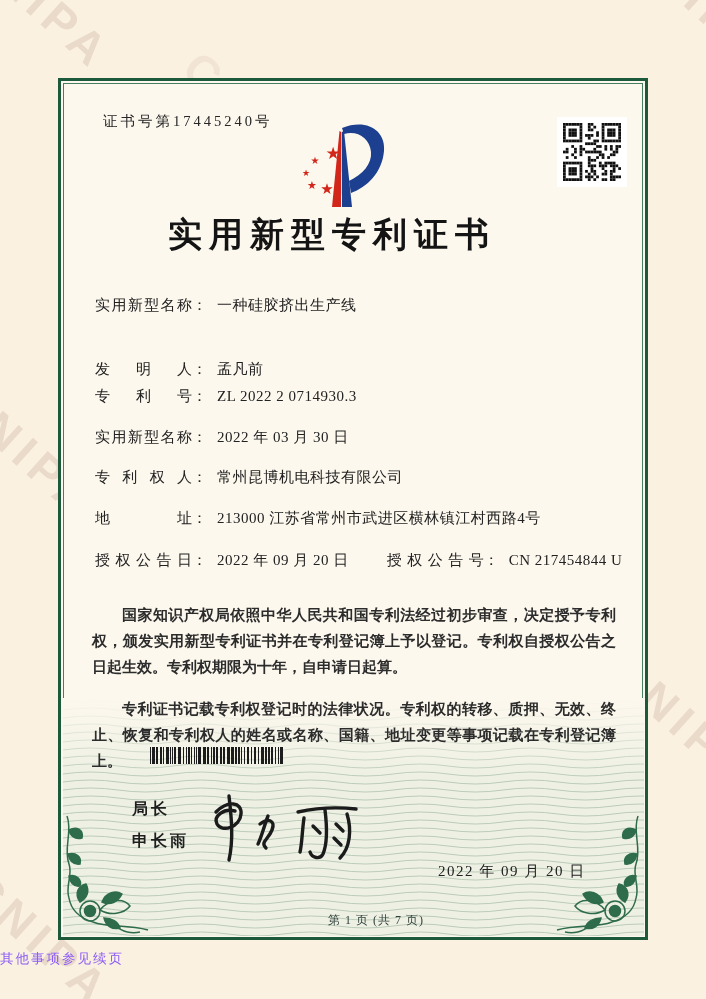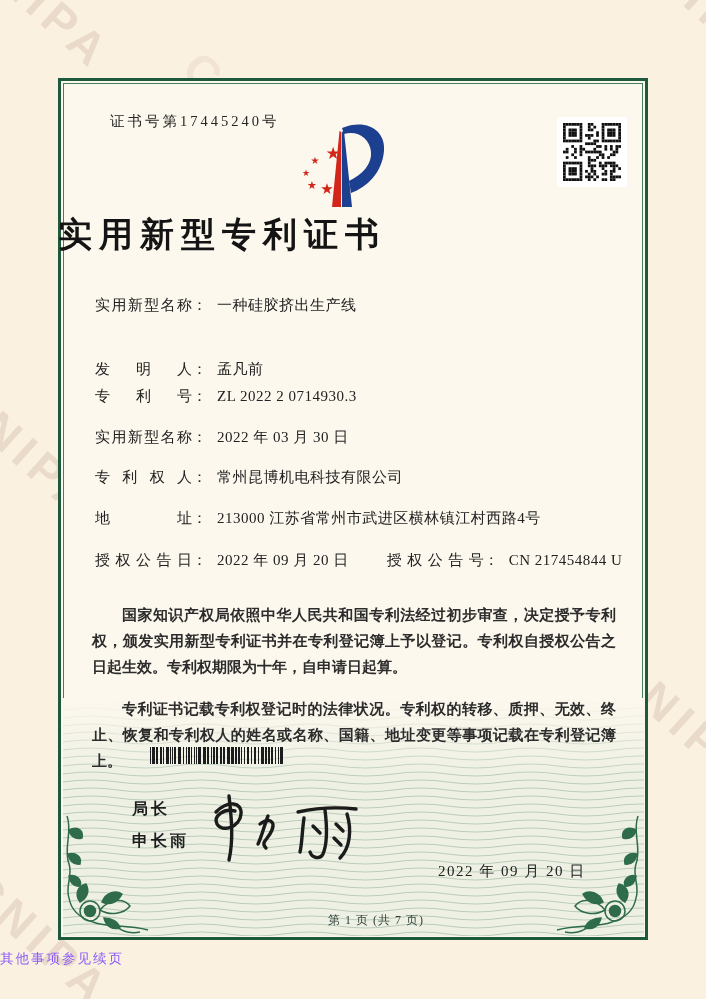--- a/index.html
+++ b/index.html
@@ -18,25 +18,25 @@
          border:3px solid #1d5a3c;background:#fdf8ee;z-index:2;}
   .frame::after{content:"";position:absolute;inset:2px;border:1px solid #457e60;pointer-events:none;}
 
   .layer{position:absolute;inset:0;z-index:3;}
 
   
   .waves{position:absolute;left:63px;top:698px;width:581px;height:238px;overflow:hidden;z-index:2;}
   .waves-fade{position:absolute;left:0;top:0;width:100%;height:80px;
               background:linear-gradient(#fdf8ee,rgba(253,248,238,0));}
 
-  .cert-number{position:absolute;left:110px;top:112px;font-size:14.5px;letter-spacing:3px;color:#262626;}
+  .cert-number{position:absolute;left:103px;top:112px;font-size:14.5px;letter-spacing:3px;color:#262626;}
   .logo{position:absolute;left:294px;top:118px;width:98px;height:94px;}
   .qr{position:absolute;left:557px;top:117px;width:70px;height:70px;background:#fff;
       display:flex;align-items:center;justify-content:center;}
-  .title{position:absolute;left:58px;top:212px;width:548px;
+  .title{position:absolute;left:58px;top:212px;width:548px;text-align:center;
          font-size:34px;font-weight:bold;letter-spacing:7px;color:#141414;}
 
   .frow{position:absolute;left:95px;width:540px;font-size:15px;color:#222;white-space:nowrap;}
   .flabel{display:inline-block;width:97px;text-align:justify;text-align-last:justify;vertical-align:bottom;}
   .fcolon{margin-right:10px;}
   .fvalue{letter-spacing:.5px;}
   .grant-group{display:inline-block;}
   .grant-gap{display:inline-block;width:38px;}
 
   .paras{position:absolute;left:76px;top:586px;width:556px;font-size:15px;line-height:26px;

